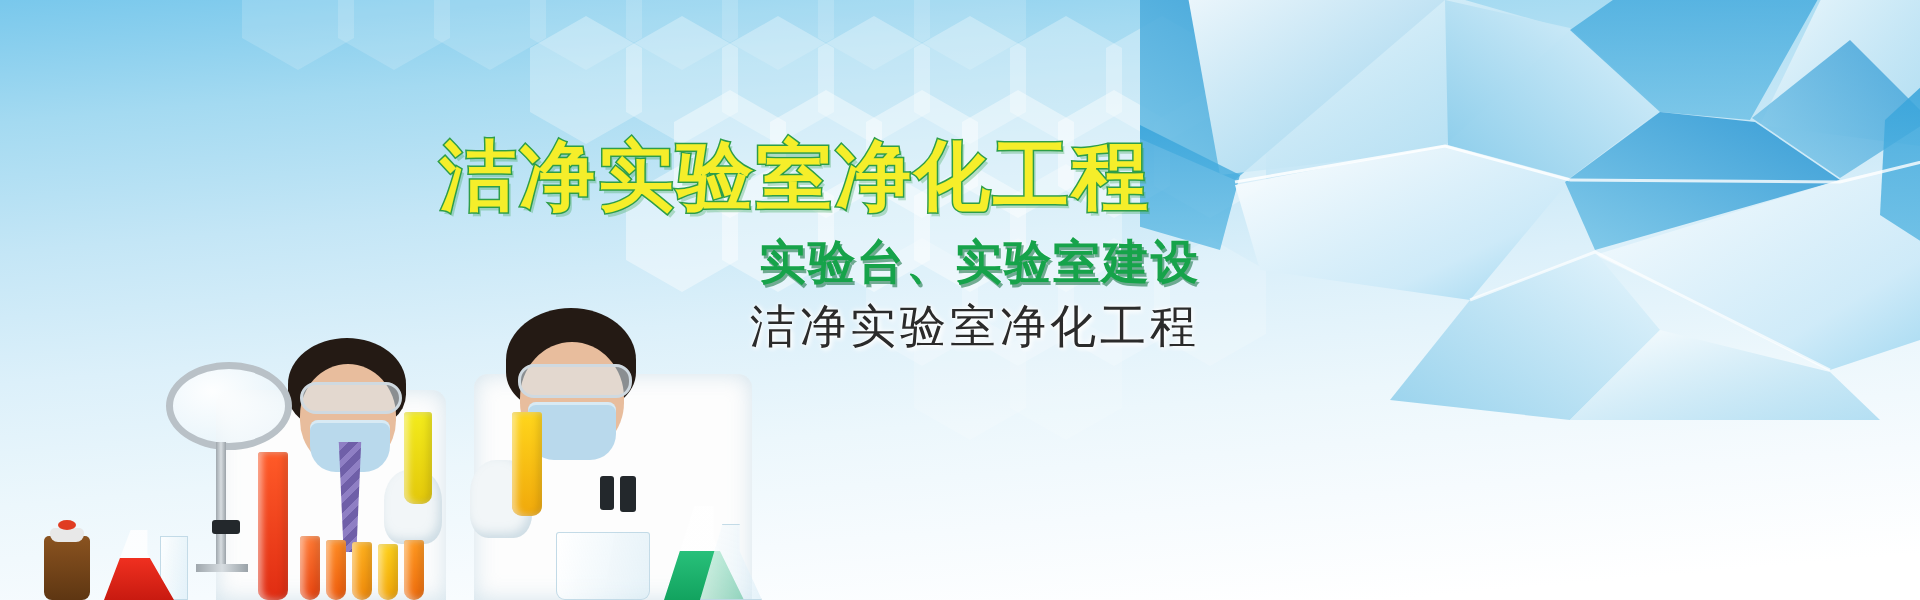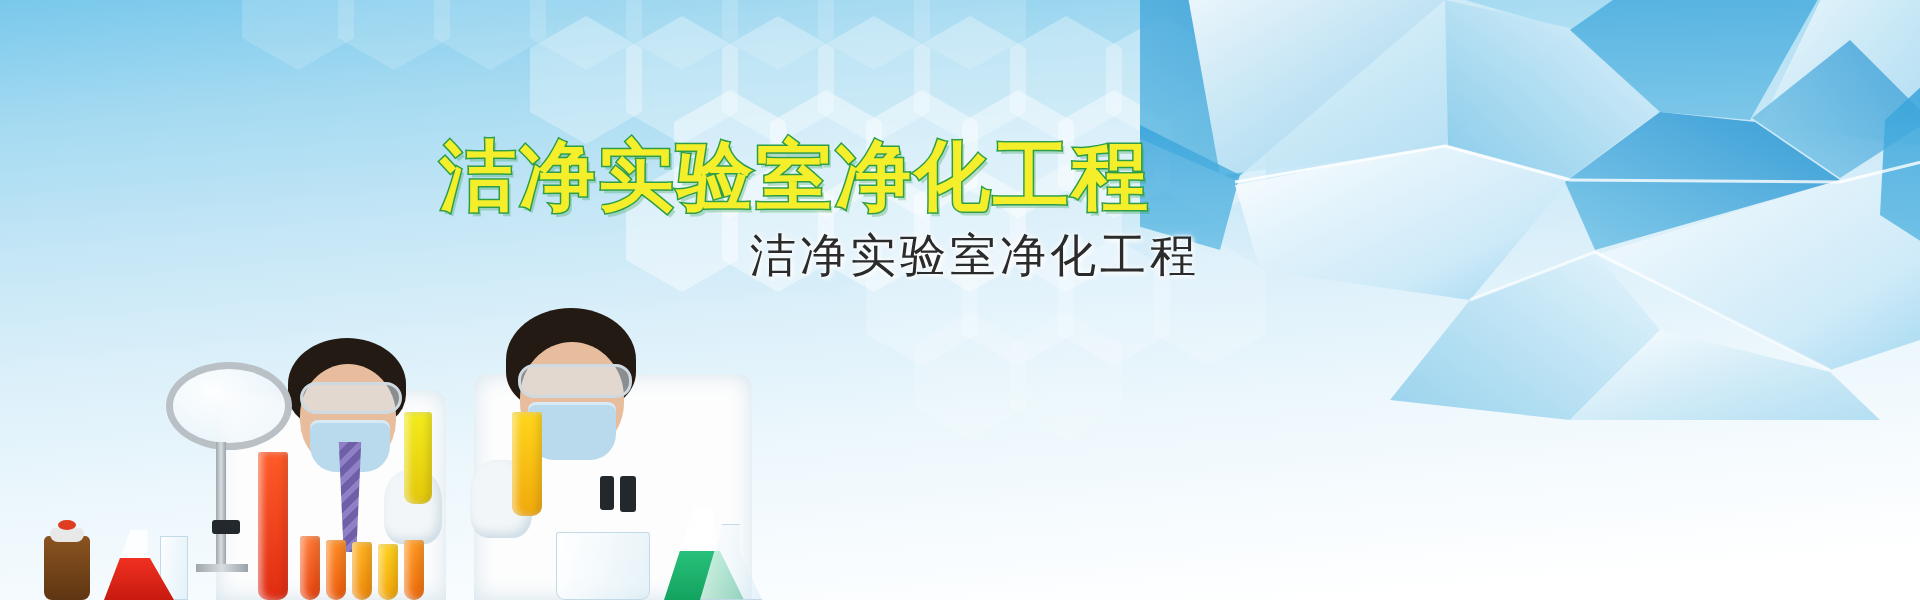--- a/index.html
+++ b/index.html
@@ -211,16 +211,17 @@
     <div class="glass" style="left:700px;bottom:0;width:60px;height:74px;clip-path:polygon(36% 0%,64% 0%,64% 36%,100% 100%,0% 100%);"></div>
     <div class="glass" style="left:160px;bottom:0;width:26px;height:62px;"></div>
     <div class="flask" style="left:104px;bottom:0;width:70px;height:70px;background:linear-gradient(180deg,rgba(255,255,255,.8) 0 40%,#f03020 40%,#c81a10 100%);"></div>
     <div class="bottle" style="left:44px;bottom:0;width:46px;height:64px;background:linear-gradient(180deg,#8a5320,#5e3612);"></div>
     <div class="bottle" style="left:50px;bottom:58px;width:34px;height:14px;background:#e8e8e8;"></div>
     <div class="bottle" style="left:58px;bottom:70px;width:18px;height:10px;background:#e03c22;border-radius:50%;"></div>
   </div>
 
   <div class="text-block">
     <div class="line1">洁净实验室净化工程</div>
+    <div class="line2">实验台、实验室建设</div>
     <div class="line3">洁净实验室净化工程</div>
   </div>
 
 </div>
 
 </body></html>

